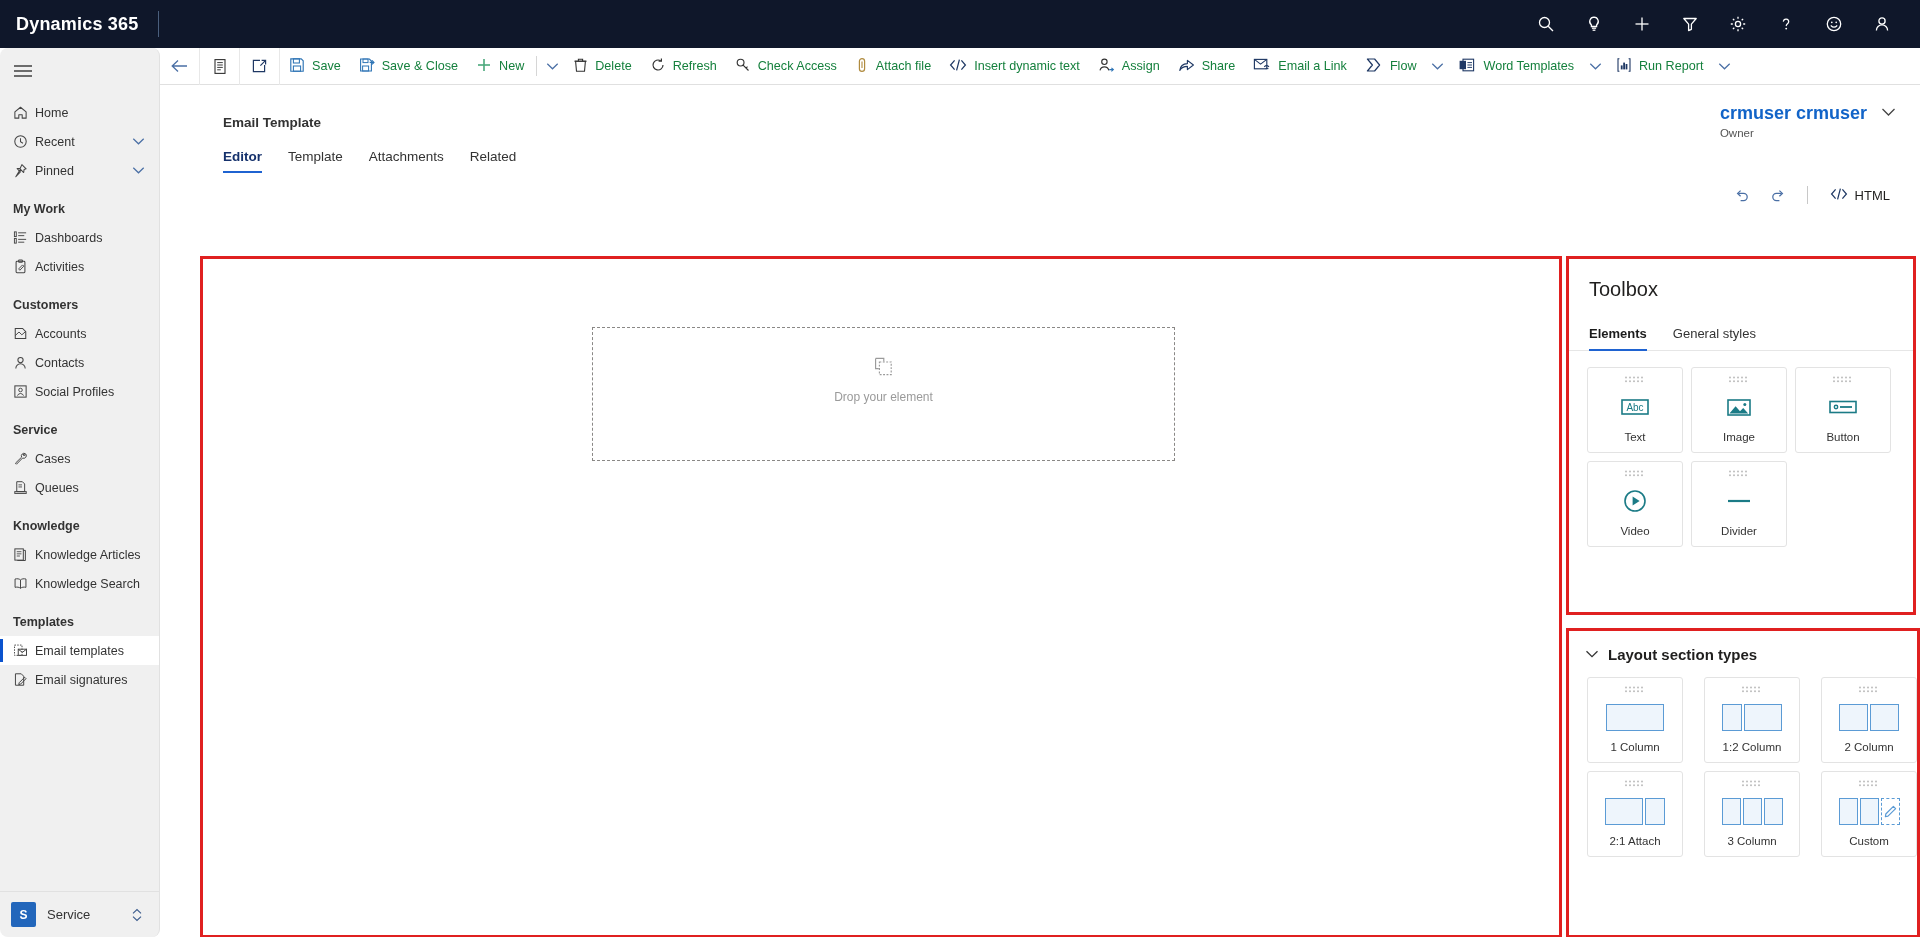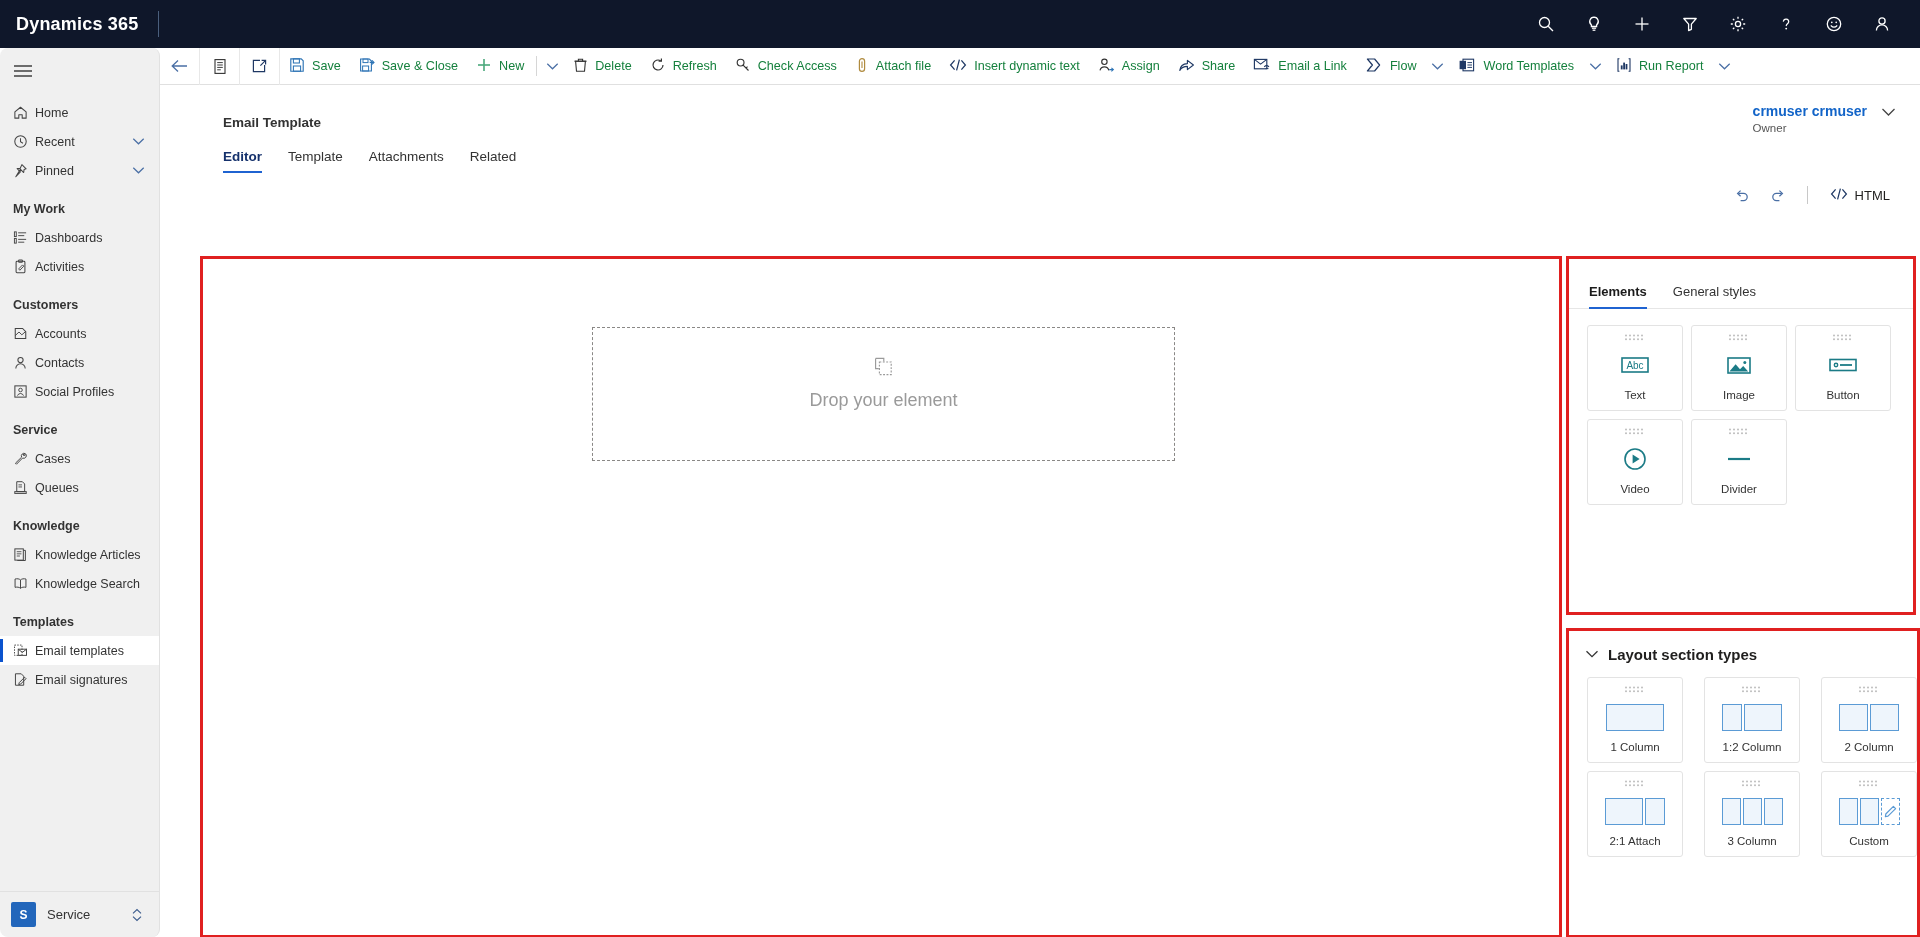--- a/index.html
+++ b/index.html
@@ -97,21 +97,21 @@
     background: #ffffff;
   }
   .rec-title {
     position: absolute; left: 63px; top: 30px;
     font-size: 13.5px; color: #333333; font-weight: 600;
   }
   .owner-block {
     position: absolute; right: 24px; top: 18px; display: flex;
     align-items: flex-start; gap: 14px;
   }
-  .owner-name { font-size: 14px; color: #1264c8; font-weight: bold; }
+  .owner-name { font-size: 18px; color: #1264c8; font-weight: bold; }
   .owner-role { font-size: 11.5px; color: #555555; margin-top: 3px; }
   .owner-chev { margin-top: 4px; cursor: pointer; display: flex; }
 
   .tabs {
     position: absolute; left: 63px; top: 58px; display: flex; gap: 0;
   }
   .tab {
     font-size: 13.5px; color: #333333; padding: 6px 12px 9px 0;
     margin-right: 14px; cursor: pointer; position: relative; white-space: nowrap;
   }
@@ -139,21 +139,21 @@
   
   .canvas-region {
     position: absolute; left: 200px; top: 256px; width: 1362px; height: 682px;
     background: #ffffff; border: 3px solid #e02020;
   }
   .dropzone {
     position: absolute; left: 389px; top: 68px; width: 583px; height: 134px;
     border: 1.5px dashed #8a8886; display: flex; flex-direction: column;
     align-items: center; justify-content: flex-start; padding-top: 29px;
   }
-  .dz-label { font-size: 18px; color: #9a9a9a; margin-top: 9px; }
+  .dz-label { font-size: 12px; color: #9a9a9a; margin-top: 9px; }
 
   
   .toolbox-panel {
     position: absolute; left: 1566px; top: 256px; width: 350px; height: 359px;
     background: #ffffff; border: 3px solid #e02020;
   }
   .toolbox-title {
     font-size: 20px; color: #201f1e; padding: 19px 0 0 20px; font-weight: 400;
   }
   .tbx-tabs {
@@ -714,20 +714,21 @@
           <path d="M1.6 1.4h8.2v3.2" fill="none" stroke="#9a9a9a" stroke-width="1.15"></path>
           <path d="M1.6 1.4v10.2h3.2" fill="none" stroke="#9a9a9a" stroke-width="1.15"></path>
           <rect x="5.4" y="5" width="11.8" height="12.6" fill="none" stroke="#9a9a9a" stroke-width="1.15" stroke-dasharray="1.9 1.5"></rect>
         </svg>
     </span>
     <div class="dz-label">Drop your element</div>
   </div>
 </div>
 
 <div class="toolbox-panel">
+  <div class="toolbox-title">Toolbox</div>
   <div class="tbx-tabs">
     <div class="tbx-tab active">Elements</div>
     <div class="tbx-tab">General styles</div>
   </div>
 
   <div class="tile-grid">
 
     <div class="tile">
       <span class="grip">
         <svg width="22" height="7" viewBox="0 0 22 7">

